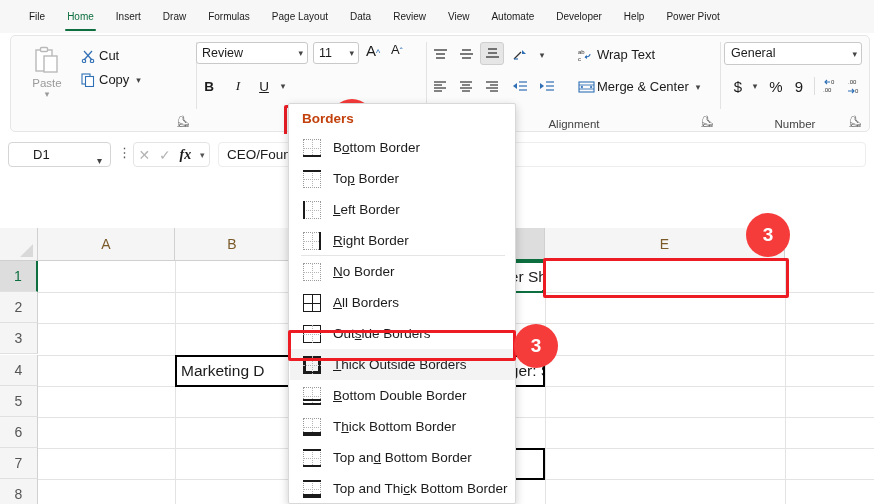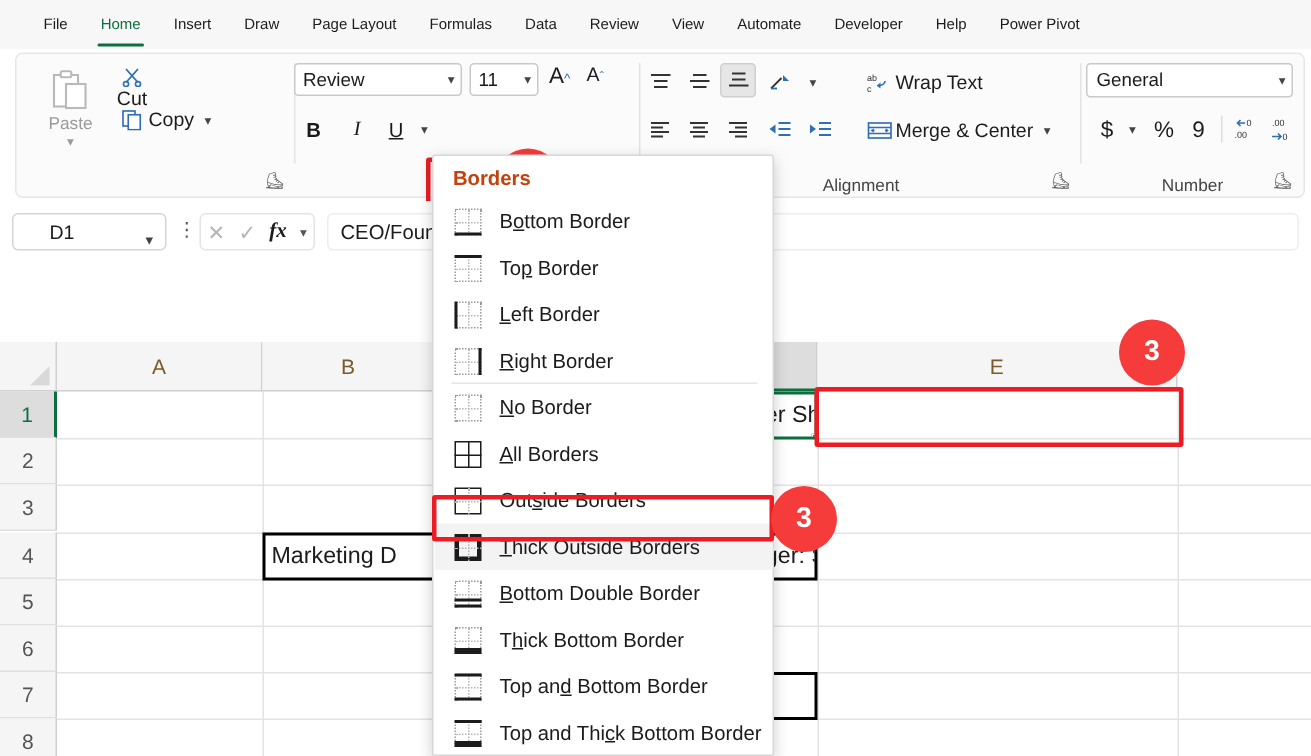--- a/index.html
+++ b/index.html
@@ -238,22 +238,22 @@
 </head>
 <body>
 
 <div id="app">
 
   <div class="tabbar" id="tabbar">
       <div class="tab">File</div>
       <div class="tab active">Home</div>
       <div class="tab">Insert</div>
       <div class="tab">Draw</div>
+      <div class="tab">Formulas</div>
       <div class="tab">Page Layout</div>
-      <div class="tab">Formulas</div>
       <div class="tab">Data</div>
       <div class="tab">Review</div>
       <div class="tab">View</div>
       <div class="tab">Automate</div>
       <div class="tab">Developer</div>
       <div class="tab">Help</div>
       <div class="tab">Power Pivot</div>
     </div>
 
   <div class="ribbon">
@@ -263,21 +263,21 @@
         <div class="paste-btn">
           <svg width="28" height="30" viewBox="0 0 28 30">
             <rect x="3" y="4" width="16" height="21" fill="#fff" stroke="#b9b9b9" stroke-width="1.4"></rect>
             <rect x="7.5" y="1.5" width="7" height="4" rx="1" fill="#fff" stroke="#b9b9b9" stroke-width="1.4"></rect>
             <rect x="11" y="10" width="13" height="16" fill="#fff" stroke="#b9b9b9" stroke-width="1.4"></rect>
           </svg>
           <div class="paste-label">Paste</div>
           <div class="paste-caret">▾</div>
         </div>
 
-        <div class="cb-item" style="top:8px;flex-direction:column;">
+        <div class="cb-item" style="top:8px;">
           <span class="ico">
             <svg width="14" height="14" viewBox="0 0 14 14">
               <line x1="3" y1="2" x2="11" y2="11" stroke="#2f6fb5" stroke-width="1.2"></line>
               <line x1="11" y1="2" x2="3" y2="11" stroke="#2f6fb5" stroke-width="1.2"></line>
               <circle cx="3" cy="12" r="1.7" fill="none" stroke="#2f6fb5" stroke-width="1.1"></circle>
               <circle cx="11" cy="12" r="1.7" fill="none" stroke="#2f6fb5" stroke-width="1.1"></circle>
             </svg>
           </span>
           <span>Cut</span>
         </div>

